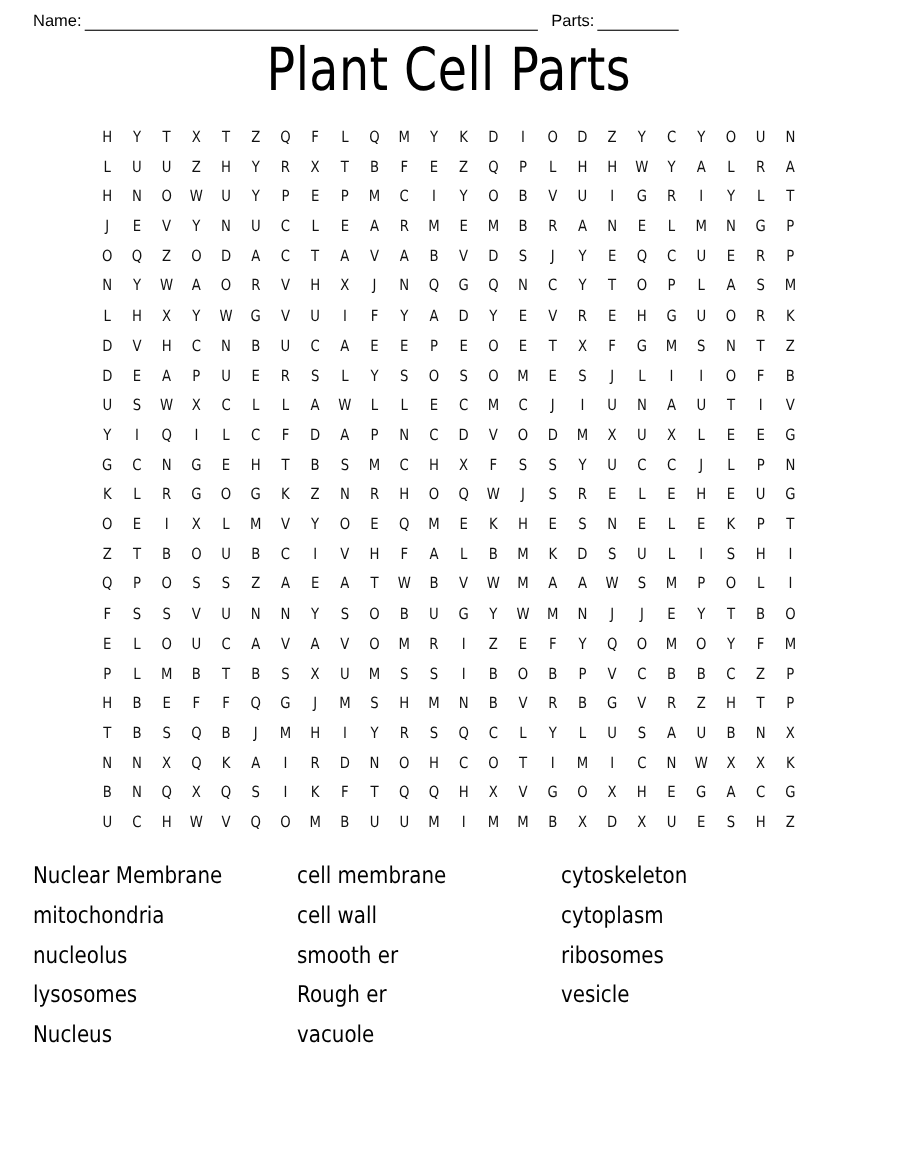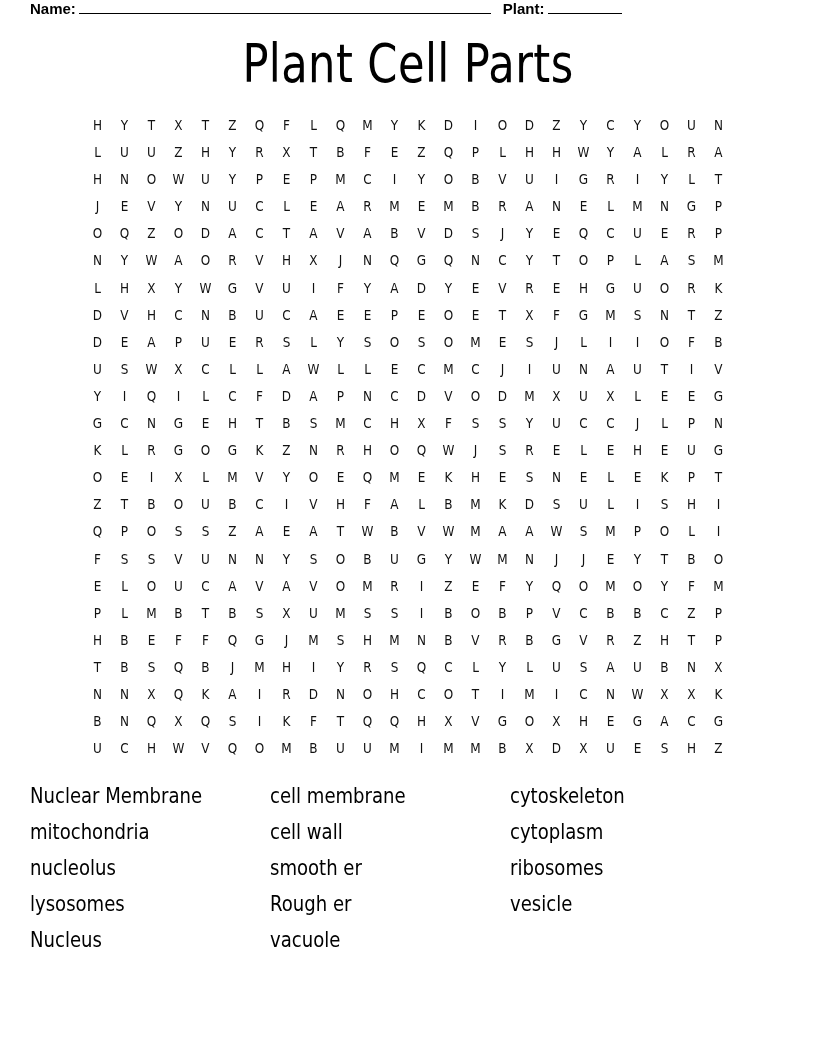--- a/index.html
+++ b/index.html
@@ -17,25 +17,24 @@
   }
 
   
   .header-line {
     position: absolute;
     top: 0px;
     left: 0px;
     width: 753px;
     height: 28px;
     display: flex;
-    align-items: flex-start;
+    align-items: flex-end;
     padding: 0 30px;
     box-sizing: border-box;
     font-size: 15px;
-    font-weight: bold;
   }
   .hdr-label {
     white-space: pre;
     font-family: "Liberation Sans", sans-serif;
   }
   .rule {
     border-bottom: 1px solid #000;
     height: 13px;
   }
   .rule-name { flex: 0 0 412px; margin-left: 3px; }
@@ -98,21 +97,21 @@
   }
   .word.empty { visibility: hidden; }
 </style>
 </head>
 <body>
 
 <div class="header-line">
   <span class="hdr-label">Name:</span>
   <span class="rule rule-name"></span>
   <span class="gap"></span>
-  <span class="hdr-label">Plant:</span>
+  <span class="hdr-label">Parts:</span>
   <span class="rule rule-date"></span>
 </div>
 
 <div class="puzzle-title">Plant Cell Parts</div>
 
 <div id="grid">
     <div class="cell">H</div>
     <div class="cell">Y</div>
     <div class="cell">T</div>
     <div class="cell">X</div>

